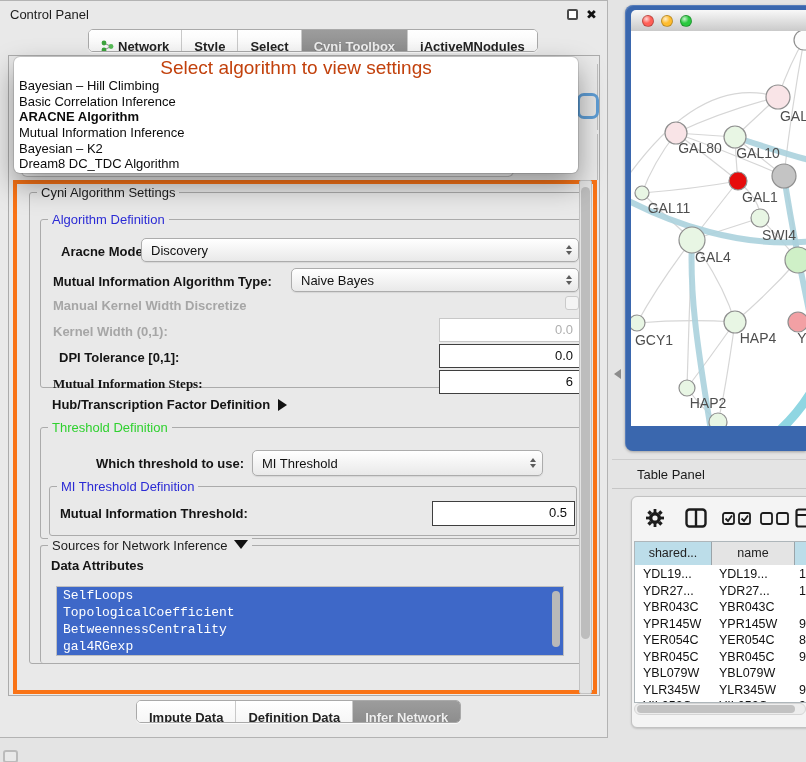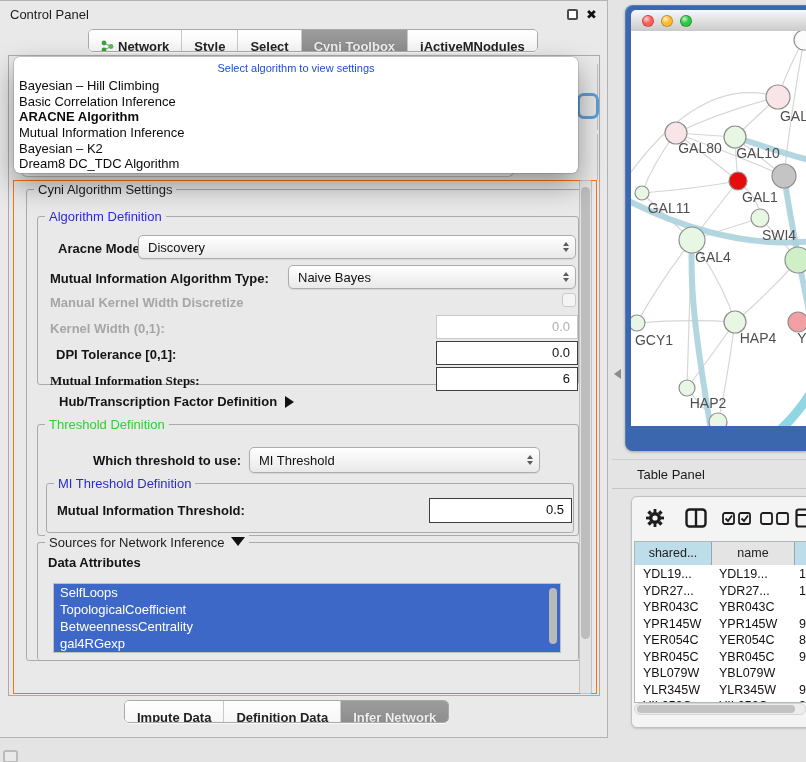--- a/index.html
+++ b/index.html
@@ -14,33 +14,33 @@
   #cp-winbtns { margin-left:auto; display:flex; align-items:center; gap:8px; }
   .float-btn { width:11px; height:11px; border:2px solid #4a4a4a; border-radius:2px; background:#fff; }
   .close-btn { font-size:13px; font-weight:bold; color:#111; line-height:11px; }
 
   
   .segbar { display:flex; background:#FDFDFD; border:1px solid #A9A9A9; border-radius:5px; overflow:hidden; height:23px; box-shadow:0 1px 0 rgba(255,255,255,.7); }
   .seg { display:flex; align-items:center; justify-content:center; gap:4px; font-size:13px; font-weight:600; color:#222; border-right:1px solid #C9C9C9; padding:16px 12px; background:linear-gradient(#FFFFFF,#F1F1F1); white-space:nowrap; }
   .seg:last-child { border-right:none; }
   .seg.sel { background:linear-gradient(#9C9C9C,#868686); color:#EFEFEF; text-shadow:0 1px 1px rgba(0,0,0,.25); }
   #topTabs { left:88px; top:28px; }
-  #bottomTabs { left:124px; top:699px; }
+  #bottomTabs { left:136px; top:699px; }
 
   
   #pane { left:8px; top:54px; width:592px; height:641px; border:1px solid #ABABAB; background:#E9E9E9; }
 
   
   .frag-line { width:1px; background:#BDBDBD; }
   #frag-combo-focus { left:568px; top:37px; width:22px; height:26px; border:3px solid #5E9CD3; border-radius:7px; background:#E3E3E3; }
   #frag-combo-sliver { left:12px; top:105px; width:493px; height:16px; border:1px solid #BDBDBD; border-top:none; border-radius:0 0 6px 6px; background:#F7F7F7; overflow:hidden; }
   #frag-combo-sliver span { position:absolute; left:10px; top:-6px; font-size:13px; color:#C4C4C4; }
 
   
-  #viewport { left:4px; top:124px; width:584px; height:514px; border:1px solid #f97316; background:#E9E9E9; }
+  #viewport { left:4px; top:124px; width:584px; height:514px; border:4px solid #f97316; background:#E9E9E9; }
   
   .tgroup { position:absolute; border:1px solid #ABABAB; border-radius:3px; }
   .tlabel { position:absolute; top:-8px; left:7px; background:#E9E9E9; padding:0 4px; font-size:13px; color:#1c1c1c; white-space:nowrap; }
   .tlabel.blue { color:#2B2BD5; }
   .tlabel.green { color:#2FD12F; }
 
   .flabel { position:absolute; font-size:13px; font-weight:600; color:#141414; white-space:nowrap; }
   .flabel.dis { color:#A6A6A6; }
 
   .combo { position:absolute; background:linear-gradient(#FFFFFF,#E9E9E9); border:1px solid #ACACAC; border-radius:5px; font-size:13px; color:#111; display:flex; align-items:center; padding-left:9px; box-shadow:0 1px 1px rgba(0,0,0,.08); }
@@ -49,31 +49,31 @@
   .tri-dn { width:0; height:0; border-left:3.5px solid transparent; border-right:3.5px solid transparent; border-top:4.5px solid #5c5c5c; }
 
   .tfield { position:absolute; background:#FFFFFF; border:1px solid #3F3F3F; font-size:13px; color:#0d0d0d; text-align:right; padding:3px 7px 0 7px; }
   .tfield.dis { border:1px solid #C8C8C8; color:#AFAFAF; }
   .checkbox { position:absolute; width:14px; height:14px; border:1.5px solid #CACACA; border-radius:3px; background:#F4F4F4; }
 
   .arrow-right { display:inline-block; width:0; height:0; border-top:6px solid transparent; border-bottom:6px solid transparent; border-left:9px solid #111; vertical-align:-2px; margin-left:8px; }
   .arrow-down { display:inline-block; width:0; height:0; border-left:7px solid transparent; border-right:7px solid transparent; border-top:9px solid #111; vertical-align:1px; margin-left:6px; }
 
   
-  #srcList { position:absolute; left:15px; top:40px; width:508px; height:70px; background:#4c1d95; border:1px solid #BFBFBF; overflow:hidden; }
+  #srcList { position:absolute; left:15px; top:40px; width:508px; height:70px; background:#4c1d95; border:1px solid #BFBFBF; overflow:hidden;font-family:Liberation Mono, monospace; }
   .src-item { height:17px; line-height:17px; background:#3E68C8; color:#FFFFFF; font-size:13px; padding-left:6px; white-space:nowrap; }
   #srcScroll { position:absolute; right:3px; top:4px; width:8px; height:56px; background:#B9B9B9; border-radius:4px; }
 
   
   #vscroll { left:570px; top:124px; width:13px; height:514px; background:#E3E3E3; border:1px solid #C2C2C2; border-radius:2px; }
   #vscroll .thumb { position:absolute; left:1px; top:6px; width:9px; height:452px; background:#BDBDBD; border-radius:5px; }
 
   
   #popup { left:14px; top:57px; width:564px; height:116px; background:#FFFFFF; border-radius:6px; box-shadow:0 12px 28px rgba(0,0,0,.38), 0 0 0 1px rgba(0,0,0,.12); z-index:50; overflow:hidden; }
-  #popup-header { height:21px; line-height:22px; text-align:center; font-size:11px; color:#1d4ed8; }
+  #popup-header { height:21px; line-height:22px; text-align:center; font-size:19px; color:#c2410c; }
   .popup-item { height:15.7px; line-height:15.7px; font-size:13px; color:#0b0b0b; padding-left:5px; white-space:nowrap; }
   .popup-item.bold { font-weight:bold; }
 
   
   #netwin { left:625px; top:5px; width:181px; height:446px; background:#3A67AE; border-radius:8px 0 0 8px; box-shadow:inset 1px 1px 0 rgba(255,255,255,.15), 0 1px 3px rgba(0,0,0,.3); }
   #net-titlebar { position:absolute; left:6px; top:5px; width:175px; height:21px; background:linear-gradient(#F8F8F8,#CACACA); border-radius:5px 0 0 0; display:flex; align-items:center; padding-left:11px; gap:7px; }
   .tl { width:12px; height:12px; border-radius:50%; }
   #net-canvas { position:absolute; left:6px; top:26px; width:175px; height:395px; background:#FFFFFF; overflow:hidden; }
   .edge-thin { fill:none; stroke:#D6D6D6; stroke-width:1.2; }
   .edge-thick { fill:none; stroke:#ABD2DD; stroke-width:6; stroke-linecap:round; opacity:.9; }
@@ -176,21 +176,21 @@
           <span class="flabel dis" style="left:12px;top:104px;">Kernel Width (0,1):</span>
           <div class="tfield dis" style="left:398px;top:98px;width:142px;height:24px;">0.0</div>
 
           <span class="flabel" style="left:18px;top:130px;">DPI Tolerance [0,1]:</span>
           <div class="tfield" style="left:398px;top:124px;width:142px;height:24px;">0.0</div>
 
           <span class="flabel" style="left:12px;top:156px;font-family:Liberation Serif, serif;">Mutual Information Steps:</span>
           <div class="tfield" style="left:398px;top:150px;width:142px;height:24px;">6</div>
         </div>
 
-        <span class="flabel" style="left:32px;top:204px;text-align:right;">
+        <span class="flabel" style="left:22px;top:204px;text-align:right;">
           <span>Hub/Transcription Factor Definition</span><span class="arrow-right"></span>
         </span>
 
         <div class="tgroup" style="left:10px;top:234px;width:542px;height:112px;">
           <span class="tlabel green">Threshold Definition</span>
 
           <span class="flabel" style="left:55px;top:28px;">Which threshold to use:</span>
           <div class="combo" style="left:211px;top:22px;width:291px;height:26px;">
             <span>MI Threshold</span>
             <span class="stepper">

